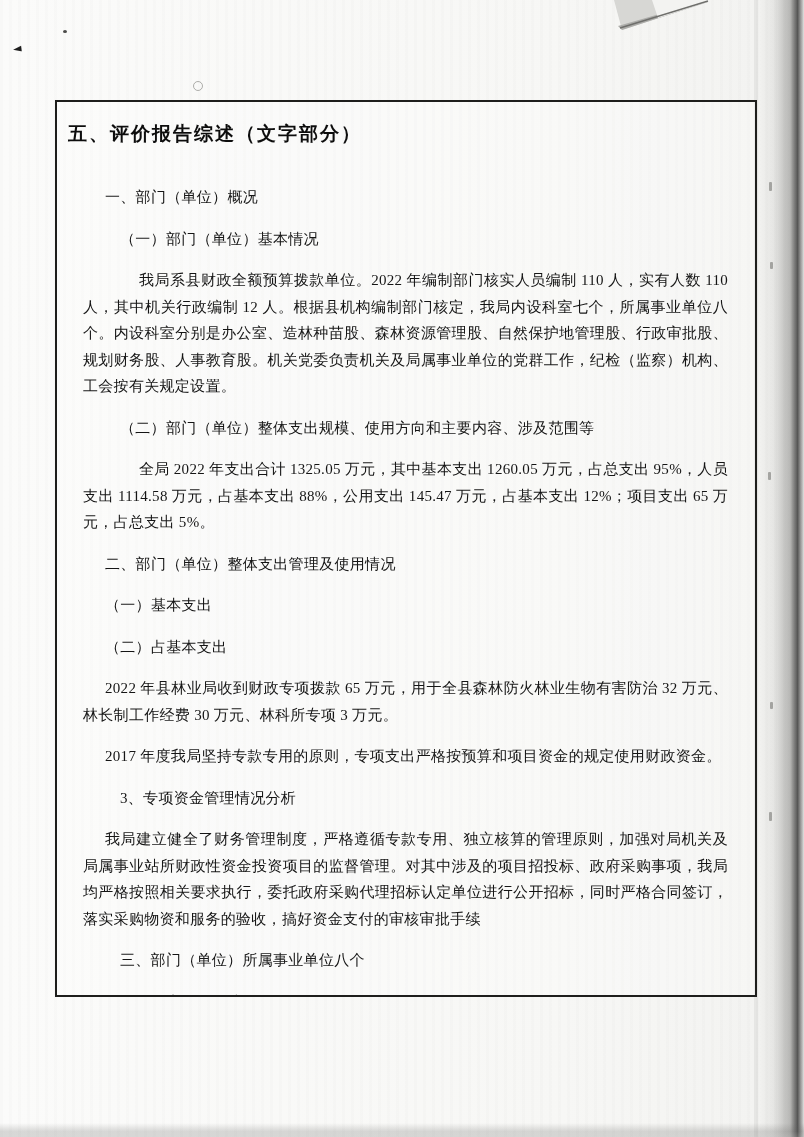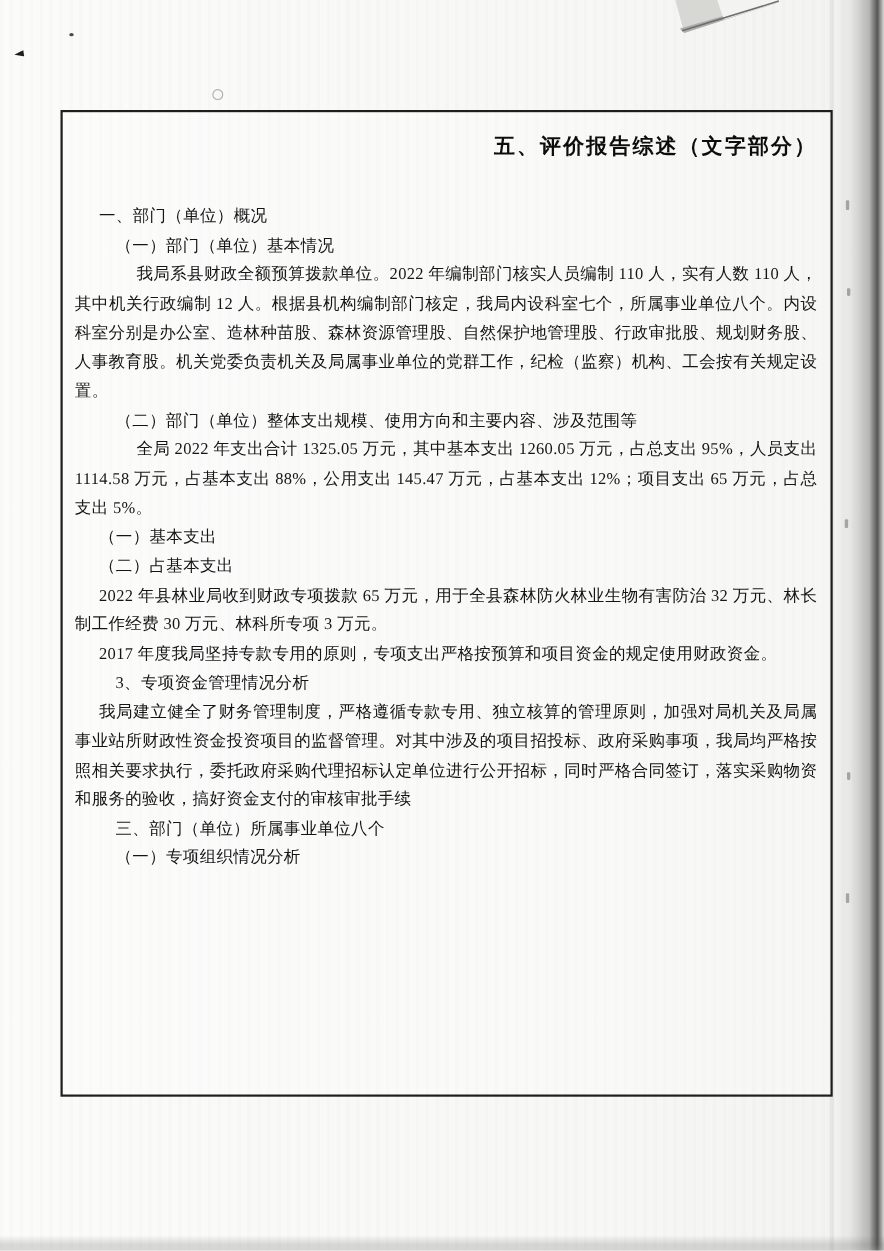--- a/index.html
+++ b/index.html
@@ -61,29 +61,29 @@
     position: absolute; left: 55px; top: 100px;
     width: 702px; height: 897px;
     border: 2px solid #1e1e1c;
     box-sizing: border-box;
     background: rgba(255,255,255,0.25);
     padding: 16px 12px 20px 11px;
     overflow: hidden;
   }
   .title {
     margin: 2px 0 36px 0;
-    text-align: right;
+    text-align: left;
     font-size: 19px;
     font-weight: bold;
     letter-spacing: 2px;
     line-height: 28px;
     color: #0d0d0d;
   }
   p.doc {
-    margin: 0;
+    margin: 15px;
     font-size: 15px;
     line-height: 26.5px;
     text-align: justify;
     letter-spacing: 0.3px;
   }
   .lv1 { padding-left: 22px; }
   .lv2 { padding-left: 37px; }
   .ind1 { text-indent: 22px; }
   .ind3 { text-indent: 56px; }
   .wide { line-height: 35px; }
@@ -116,20 +116,21 @@
 
   <div class="frame">
 
     <div class="title">五、评价报告综述（文字部分）</div>
 
     <p class="doc lv1 mb8">一、部门（单位）概况</p>
     <p class="doc lv2 mb10">（一）部门（单位）基本情况</p>
     <p class="doc ind3 wide mb14">我局系县财政全额预算拨款单位。2022 年编制部门核实人员编制 110 人，实有人数 110 人，其中机关行政编制 12 人。根据县机构编制部门核定，我局内设科室七个，所属事业单位八个。内设科室分别是办公室、造林种苗股、森林资源管理股、自然保护地管理股、行政审批股、规划财务股、人事教育股。机关党委负责机关及局属事业单位的党群工作，纪检（监察）机构、工会按有关规定设置。</p>
     <p class="doc lv2">（二）部门（单位）整体支出规模、使用方向和主要内容、涉及范围等</p>
     <p class="doc ind3">全局 2022 年支出合计 1325.05 万元，其中基本支出 1260.05 万元，占总支出 95%，人员支出 1114.58 万元，占基本支出 88%，公用支出 145.47 万元，占基本支出 12%；项目支出 65 万元，占总支出 5%。</p>
+    <p class="doc lv1 mt6">二、部门（单位）整体支出管理及使用情况</p>
     <p class="doc lv1">（一）基本支出</p>
     <p class="doc lv1">（二）占基本支出</p>
     <p class="doc ind1">2022 年县林业局收到财政专项拨款 65 万元，用于全县森林防火林业生物有害防治 32 万元、林长制工作经费 30 万元、林科所专项 3 万元。</p>
     <p class="doc ind1">2017 年度我局坚持专款专用的原则，专项支出严格按预算和项目资金的规定使用财政资金。</p>
     <p class="doc lv2">3、专项资金管理情况分析</p>
     <p class="doc ind1">我局建立健全了财务管理制度，严格遵循专款专用、独立核算的管理原则，加强对局机关及局属事业站所财政性资金投资项目的监督管理。对其中涉及的项目招投标、政府采购事项，我局均严格按照相关要求执行，委托政府采购代理招标认定单位进行公开招标，同时严格合同签订，落实采购物资和服务的验收，搞好资金支付的审核审批手续</p>
     <p class="doc lv2">三、部门（单位）所属事业单位八个</p>
     <p class="doc lv2">（一）专项组织情况分析</p>
 
   </div>

